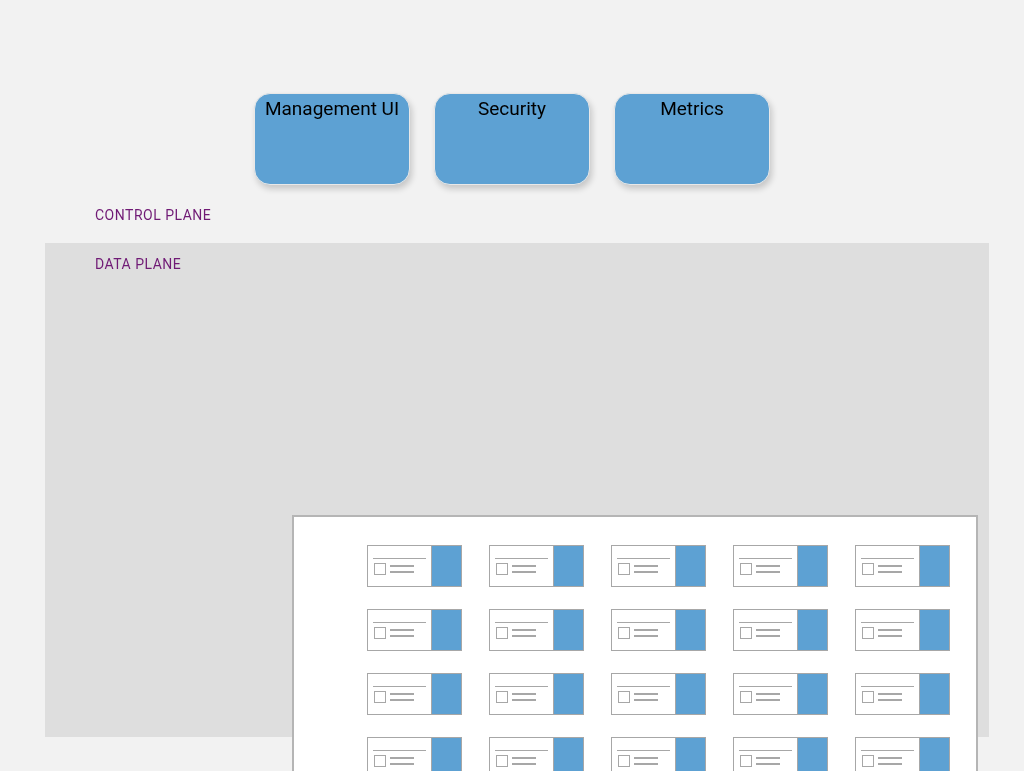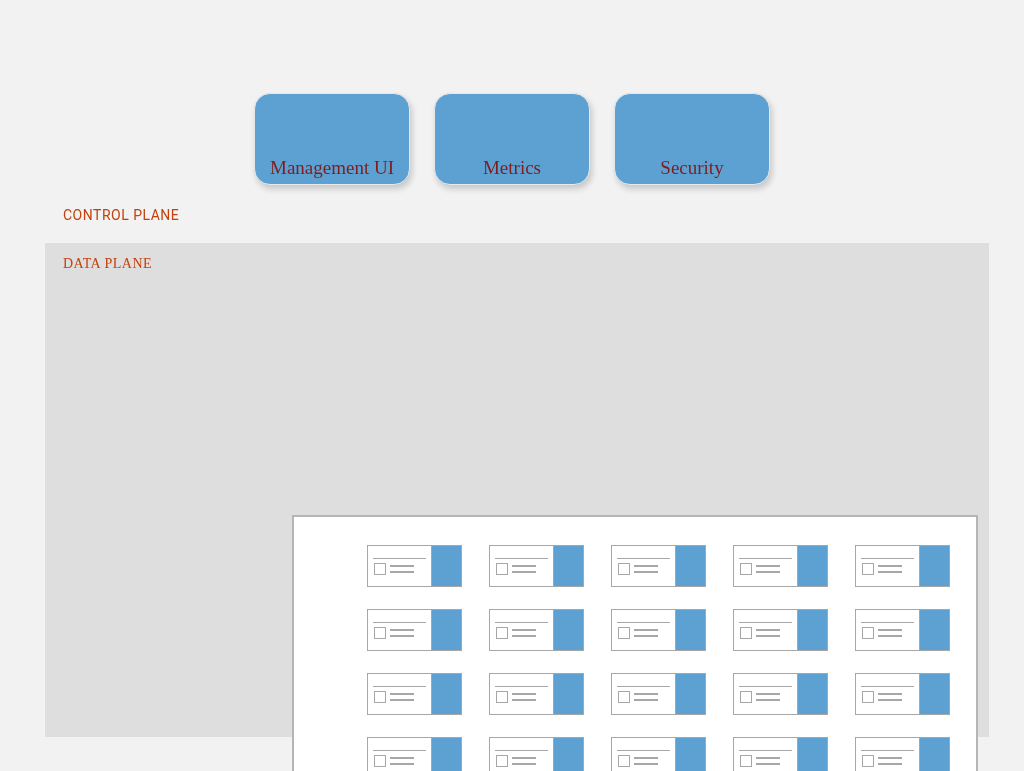--- a/index.html
+++ b/index.html
@@ -1,34 +1,34 @@
 <!DOCTYPE html>
 <html><head>
 <meta charset="utf-8">
 <style>
   html,body{margin:0;padding:0;width:1024px;height:771px;background:#f2f2f2;font-family:"Segoe UI",Roboto,Helvetica,Arial,sans-serif;}
   .canvas{position:relative;width:1024px;height:771px;}
 
   
-  .plane-label{position:absolute;color:#c2410c;font-size:14px;letter-spacing:0.5px;}
+  .plane-label{position:absolute;color:#701a75;font-size:14px;letter-spacing:0.5px;margin-left:32px;}
   .control-plane-label{left:63px;top:207px;}
-  .data-plane-label{left:63px;top:256px;font-family:Liberation Serif, serif;}
+  .data-plane-label{left:63px;top:256px;}
 
   
   .data-plane-box{position:absolute;left:45px;top:243px;width:944px;height:494px;background:#dedede;}
 
   
   .cp-row{position:absolute;left:254px;top:93px;display:flex;gap:24px;}
   .cp-block{
     width:156px;height:92px;background:#5da1d3;border-radius:16px;
-    color:#7f1d1d;font-size:19px;text-align:center;display:flex;align-items:flex-end;justify-content:center;
+    color:#000000;font-size:19px;text-align:center;display:flex;align-items:flex-start;justify-content:center;
     box-shadow:2px 4px 6px rgba(0,0,0,0.18);
     border:1px solid #e8e8e8;
     box-sizing:border-box;
-    padding:4px;line-height:1.2;font-family:Liberation Serif, serif;
+    padding:4px;line-height:1.2;
   }
 
   
   .compute-panel{position:absolute;left:247px;top:272px;width:686px;height:394px;background:#fff;border:2px solid #b5b5b5;box-sizing:border-box;}
 
   
   .tile-grid{position:absolute;left:73px;top:28px;display:grid;grid-template-columns:repeat(5,95px);grid-template-rows:repeat(5,42px);gap:22px 27px;}
   .tile{width:95px;height:42px;border:1.5px solid #a7a7a7;box-sizing:border-box;display:flex;}
   .tile-left{flex:0 0 63px;position:relative;}
   .tile-right{flex:1;background:#5da1d3;border-left:1.5px solid #a7a7a7;box-sizing:border-box;}
@@ -42,25 +42,25 @@
 
 <div class="canvas">
 
   <div class="plane-label control-plane-label">CONTROL PLANE</div>
 
   <div class="cp-row">
     <div class="cp-block">
       <span>Management UI</span>
     </div>
     <div class="cp-block">
+      <span>Security</span>
+    </div>
+    <div class="cp-block">
       <span>Metrics</span>
     </div>
-    <div class="cp-block">
-      <span>Security</span>
-    </div>
   </div>
 
   <div class="data-plane-box">
 
     <div class="compute-panel">
 
       <div class="tile-grid" id="tile-grid">
 
       <div class="tile">
             <div class="tile-left">

